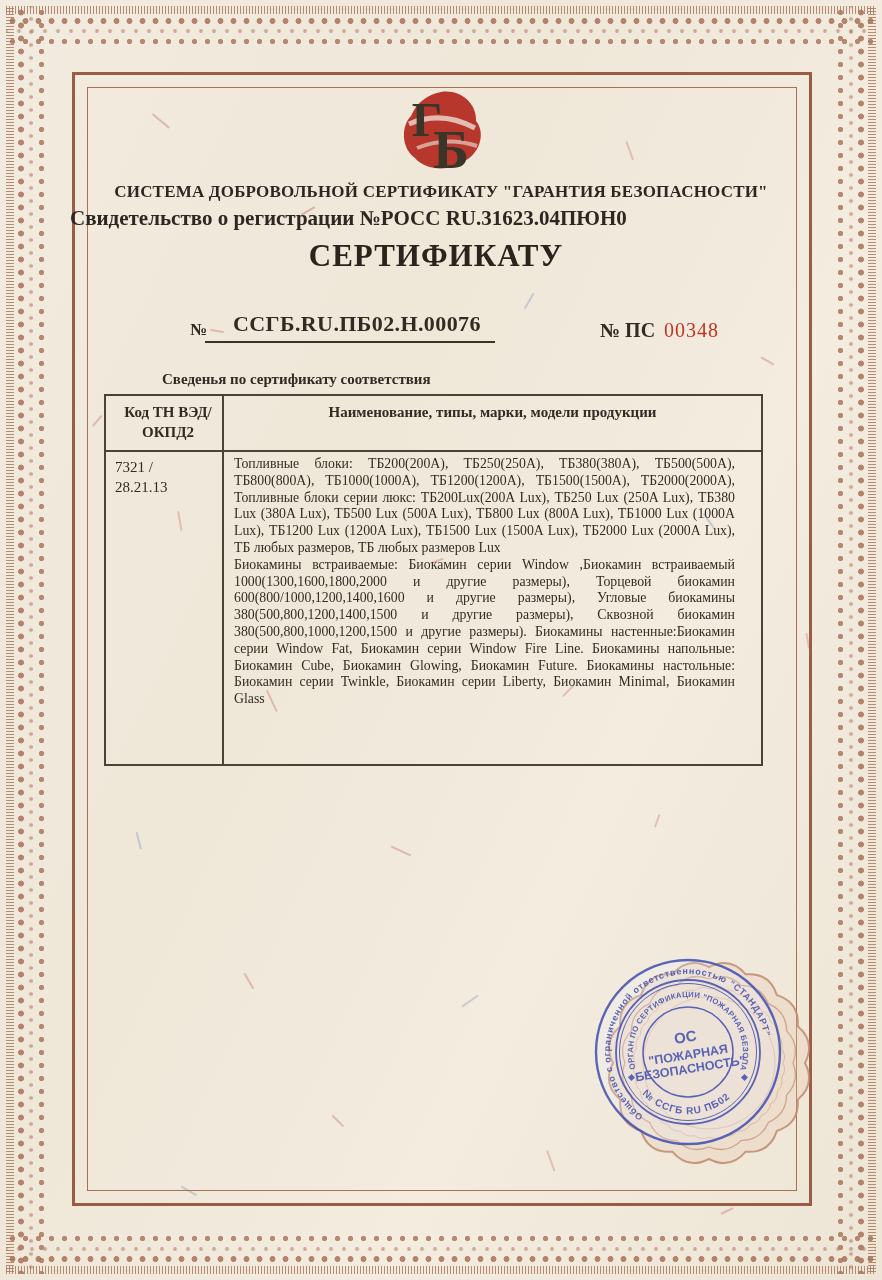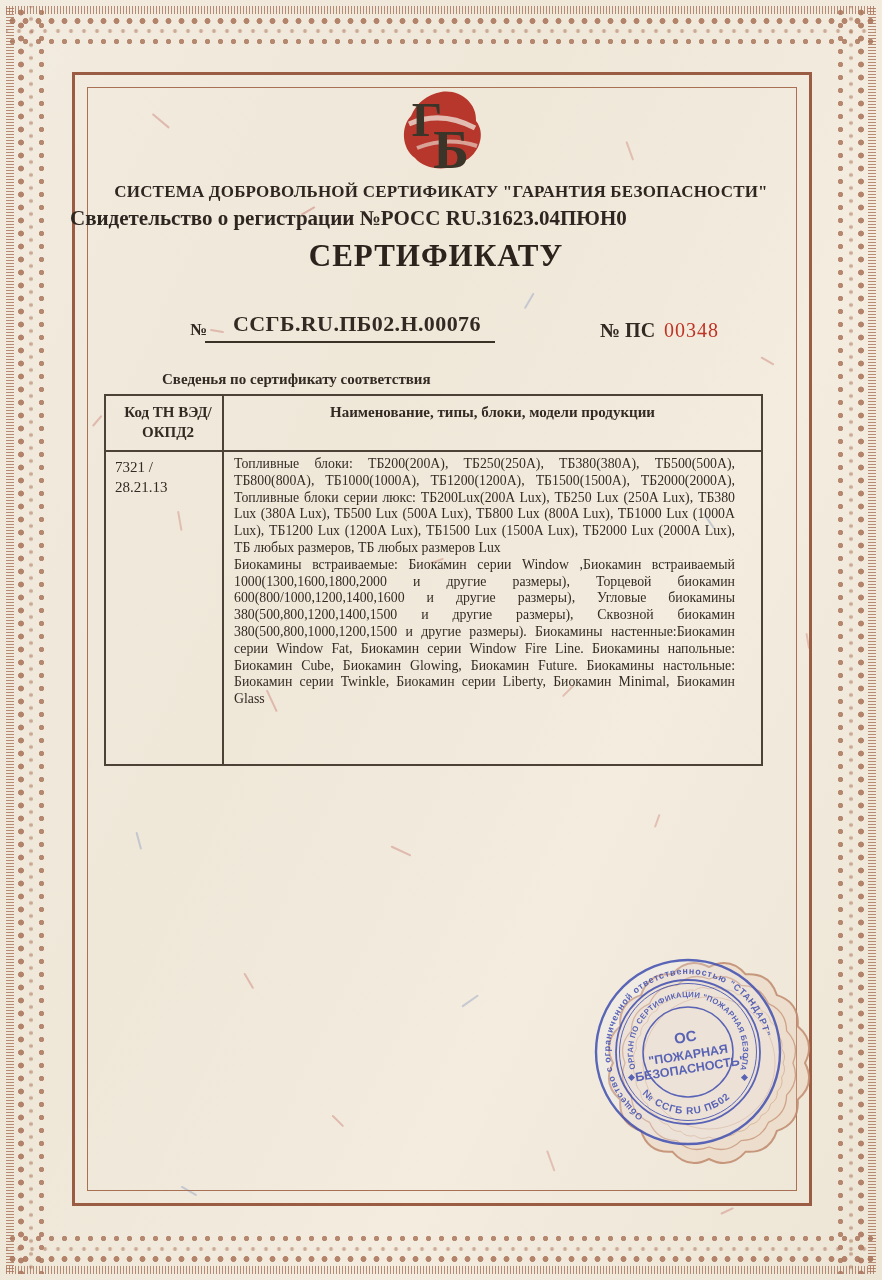--- a/index.html
+++ b/index.html
@@ -127,21 +127,21 @@
   <div class="ps-row">
     <span>№ ПС</span><span class="red">00348</span>
   </div>
   <div class="details">Сведенья по сертификату соответствия</div>
 
   <div class="tbl">
     <div class="tbl-h1">
       <div>Код ТН ВЭД/</div>
       <div>ОКПД2</div>
     </div>
-    <div class="tbl-h2">Наименование, типы, блоки, модели  продукции</div>
+    <div class="tbl-h2">Наименование, типы, марки, модели  продукции</div>
     <div class="tbl-c1">
       <div>7321 /</div>
       <div>28.21.13</div>
     </div>
     <div class="tbl-c2">
       <p>Топливные блоки: ТБ200(200А), ТБ250(250А), ТБ380(380А), ТБ500(500А), ТБ800(800А), ТБ1000(1000А), ТБ1200(1200А), ТБ1500(1500А), ТБ2000(2000А), Топливные блоки серии люкс: ТБ200Lux(200A Lux), ТБ250 Lux (250A Lux), ТБ380 Lux (380A Lux), ТБ500 Lux (500A Lux), ТБ800 Lux (800A Lux), ТБ1000 Lux (1000A Lux), ТБ1200 Lux (1200A Lux), ТБ1500 Lux (1500A Lux), ТБ2000 Lux (2000A Lux), ТБ любых размеров, ТБ любых размеров Lux</p>
       <p>Биокамины встраиваемые: Биокамин серии Window ,Биокамин встраиваемый 1000(1300,1600,1800,2000 и другие размеры), Торцевой биокамин 600(800/1000,1200,1400,1600 и другие размеры), Угловые биокамины 380(500,800,1200,1400,1500 и другие размеры), Сквозной биокамин 380(500,800,1000,1200,1500 и другие размеры). Биокамины настенные:Биокамин серии Window Fat, Биокамин серии Window Fire Line. Биокамины напольные: Биокамин Cube, Биокамин Glowing, Биокамин Future. Биокамины настольные: Биокамин серии Twinkle, Биокамин серии Liberty, Биокамин Minimal, Биокамин Glass</p>
     </div>
   </div>
 

